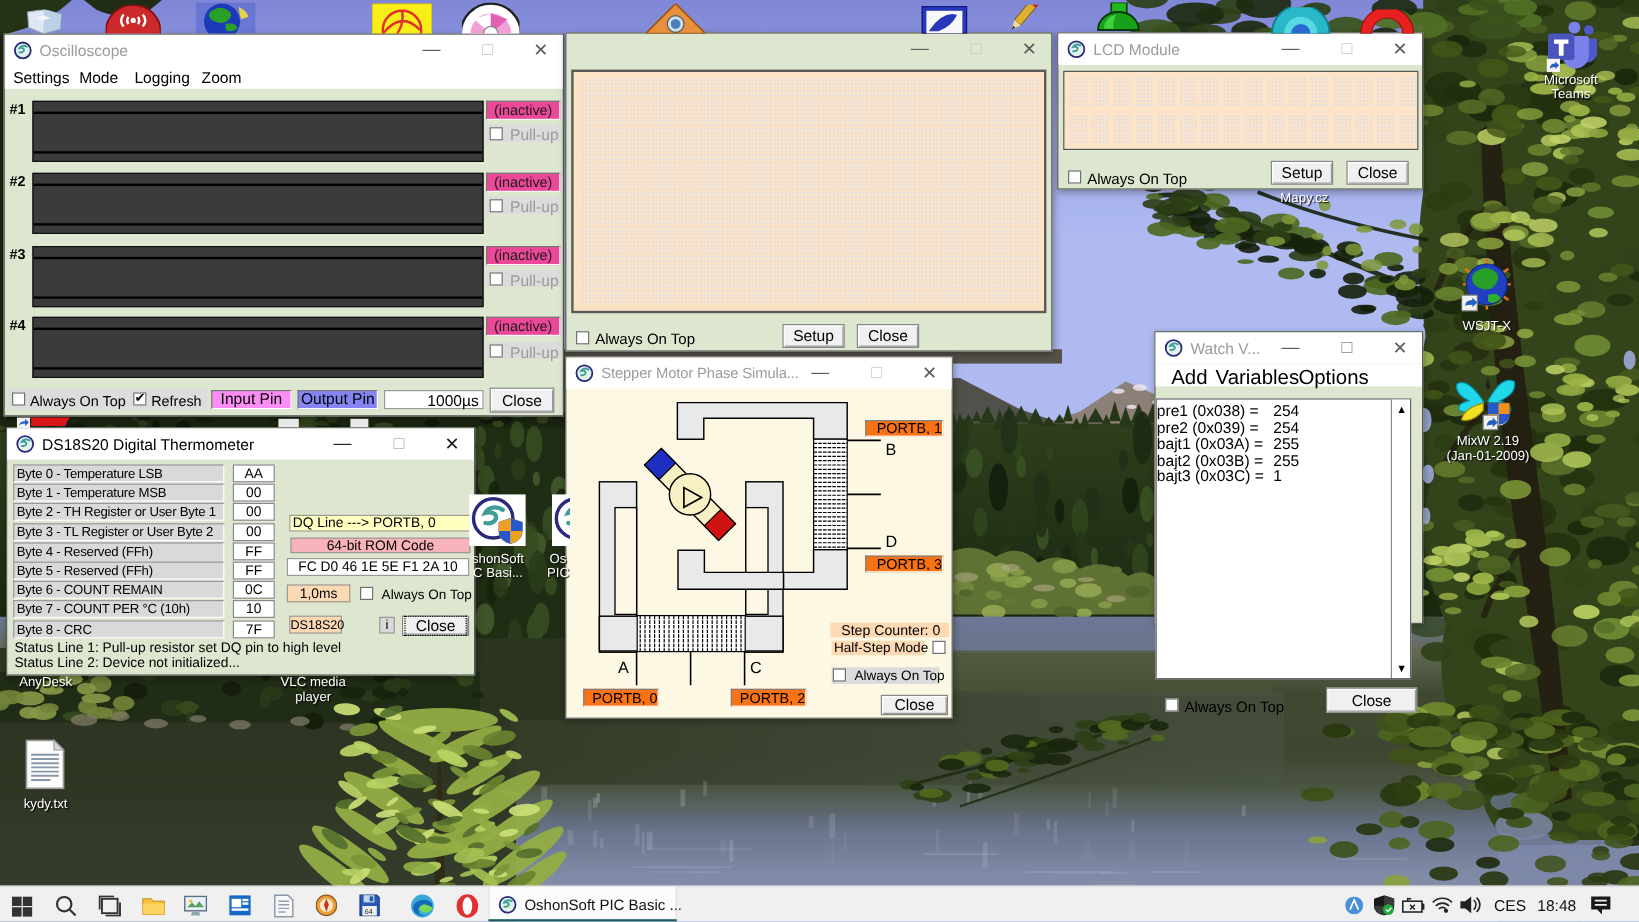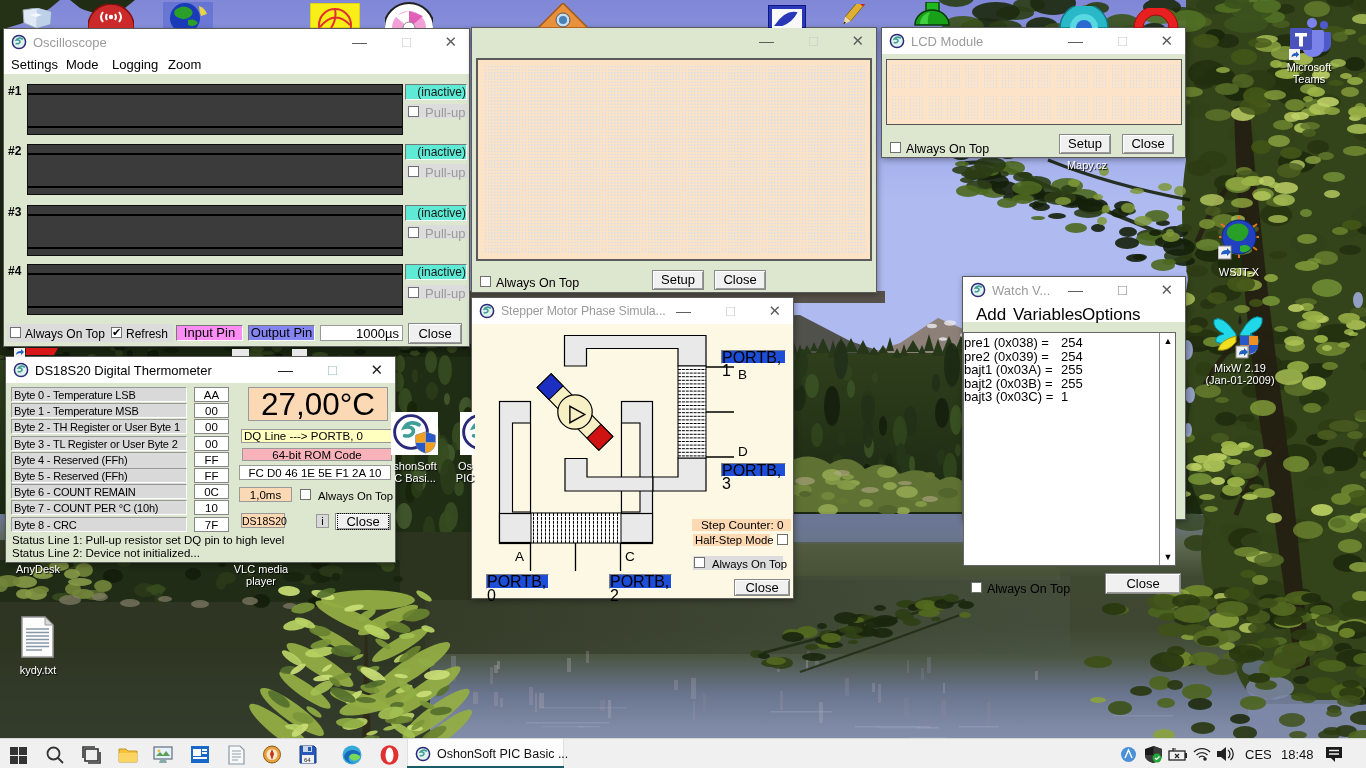--- a/index.html
+++ b/index.html
@@ -5,24 +5,24 @@
 #desk{position:relative;width:1366px;height:768px;background:#8a92de}
 #bg{position:absolute;left:0;top:0}
 .win{position:absolute;background:#dde6cf;border:1px solid #5a5a5a;box-shadow:1px 2px 6px rgba(0,0,0,0.35)}
 .tb{position:absolute;left:0;top:0;right:0;height:26px;background:#fff;font-size:13px;color:#9b9b9b}
 .tb .ttl{position:absolute;left:29px;top:6px;white-space:nowrap}
 .tb .ico{position:absolute;left:7px;top:5px;width:16px;height:16px}
 .tbtns{position:absolute;top:0;right:0;height:26px;font-size:15px;color:#5d5d5d}
 .tbtns span{position:absolute;top:4px}
 .btn{position:absolute;background:#f0f0f0;border:1px solid #888;box-shadow:inset 1px 1px 0 #fff,inset -1px -1px 0 #9a9a9a;font-size:13px;color:#000;text-align:center}
 .cb{position:absolute;width:11px;height:11px;background:#fff;border:1px solid #707070}
-.sunk{position:absolute;background:#1d4ed8;border-top:1px solid #808080;border-left:1px solid #808080;border-bottom:1px solid #fff;border-right:1px solid #fff;font-size:16px;color:#000;text-align:left}
+.sunk{position:absolute;background:#f97316;border-top:1px solid #808080;border-left:1px solid #808080;border-bottom:1px solid #fff;border-right:1px solid #fff;font-size:12px;color:#000;text-align:right}
 .lbl{position:absolute;color:#fff;font-size:11px;text-align:center;text-shadow:1px 1px 1px #000}
 .chan{position:absolute;left:23px;width:376px;height:51px;background-color:#3b3b3b;border:1.5px solid #0e0e0e;background-image:linear-gradient(#000,#000),linear-gradient(#000,#000);background-size:100% 2px,100% 2px;background-position:0 8px,0 41px;background-repeat:no-repeat}
-.inact{position:absolute;left:401px;width:62px;height:16px;background:#5eead4;border:1px solid #777;border-bottom-color:#f8f8f8;border-right-color:#f8f8f8;font-size:12px;color:#1a1a1a;text-align:right;line-height:14px}
+.inact{position:absolute;left:401px;width:62px;height:16px;background:#ec4899;border:1px solid #777;border-bottom-color:#f8f8f8;border-right-color:#f8f8f8;font-size:12px;color:#1a1a1a;text-align:center;line-height:14px}
 .pull{left:404px}
 .pulbl{position:absolute;left:421px;font-size:13px;color:#9a9a9a}
 .gry{position:absolute;background:#d9d9d9;border-top:1px solid #999;border-left:1px solid #999;border-bottom:1px solid #fff;border-right:1px solid #fff;font-size:11px;color:#000;line-height:14px;padding-left:2px;white-space:nowrap;letter-spacing:-0.2px;overflow:hidden}
 .val{position:absolute;background:#fff;border:1px solid #888;font-size:11.5px;text-align:center;line-height:14px}
 </style></head>
 <body>
 <div id="desk">
 <svg id="bg" width="1366" height="768" viewBox="0 0 1366 768">
       <defs>
 <linearGradient id="skyg" x1="0" y1="0" x2="0" y2="1">
@@ -1389,21 +1389,20 @@
   <div class="gry" style="left:5px;top:69px;width:176px;height:33px">Byte 4 - Reserved (FFh)</div>
         <div class="val" style="left:188px;top:69px;width:35px;height:15px">FF</div>
   <div class="gry" style="left:5px;top:85px;width:176px;height:15px">Byte 5 - Reserved (FFh)</div>
         <div class="val" style="left:188px;top:85px;width:35px;height:15px">FF</div>
   <div class="gry" style="left:5px;top:101px;width:176px;height:15px">Byte 6 - COUNT REMAIN</div>
         <div class="val" style="left:188px;top:101px;width:35px;height:15px">0C</div>
   <div class="gry" style="left:5px;top:117px;width:176px;height:15px">Byte 7 - COUNT PER °C (10h)</div>
         <div class="val" style="left:188px;top:117px;width:35px;height:15px">10</div>
   <div class="gry" style="left:5px;top:134px;width:176px;height:15px">Byte 8 - CRC</div>
         <div class="val" style="left:188px;top:134px;width:35px;height:15px">7F</div>
-  <div style="position:absolute;left:242px;top:4px;width:140px;height:34px;background:#fcd9b5;border:1px solid #999;font-size:31.5px;text-align:center;line-height:33px">27,00°C</div>
   <div style="position:absolute;left:235px;top:46px;width:151px;height:14px;background:#ffffc0;border:1px solid #999;font-size:11.5px;line-height:13px;padding-left:2px">DQ Line ---&gt; PORTB, 0</div>
   <div style="position:absolute;left:236px;top:65px;width:150px;height:13px;background:#f8b3ba;border:1px solid #999;font-size:11.5px;text-align:center;line-height:12px">64-bit ROM Code</div>
   <div style="position:absolute;left:233px;top:82px;width:152px;height:15px;background:#fff;border:1px solid #999;font-size:11.5px;text-align:center;line-height:14px">FC D0 46 1E 5E F1 2A 10</div>
   <div style="position:absolute;left:233px;top:104px;width:53px;height:15px;background:#fcd9b5;border:1px solid #999;font-size:11.5px;text-align:center;line-height:14px">1,0ms</div>
   <div class="cb" style="left:294px;top:106px"></div>
   <div style="position:absolute;left:312px;top:107px;font-size:11.3px;white-space:nowrap">Always On Top</div>
   <div style="position:absolute;left:235px;top:130px;width:44px;height:15px;background:#fcd9b5;border:1px solid #999;font-size:10.5px;text-align:center;line-height:14px">DS18S20</div>
   <div style="position:absolute;left:310px;top:131px;width:13px;height:14px;background:#d9d9d9;border:1px solid #999;font-size:11px;text-align:center;line-height:13px">i</div>
   <div class="btn" style="left:329px;top:130px;width:56px;height:17px;line-height:15px"><span style="outline:1px dotted #000;display:inline-block;padding:0 8px">Close</span></div>
   <div style="position:absolute;left:6px;top:151px;font-size:11.5px">Status Line 1: Pull-up resistor set DQ pin to high level</div>

